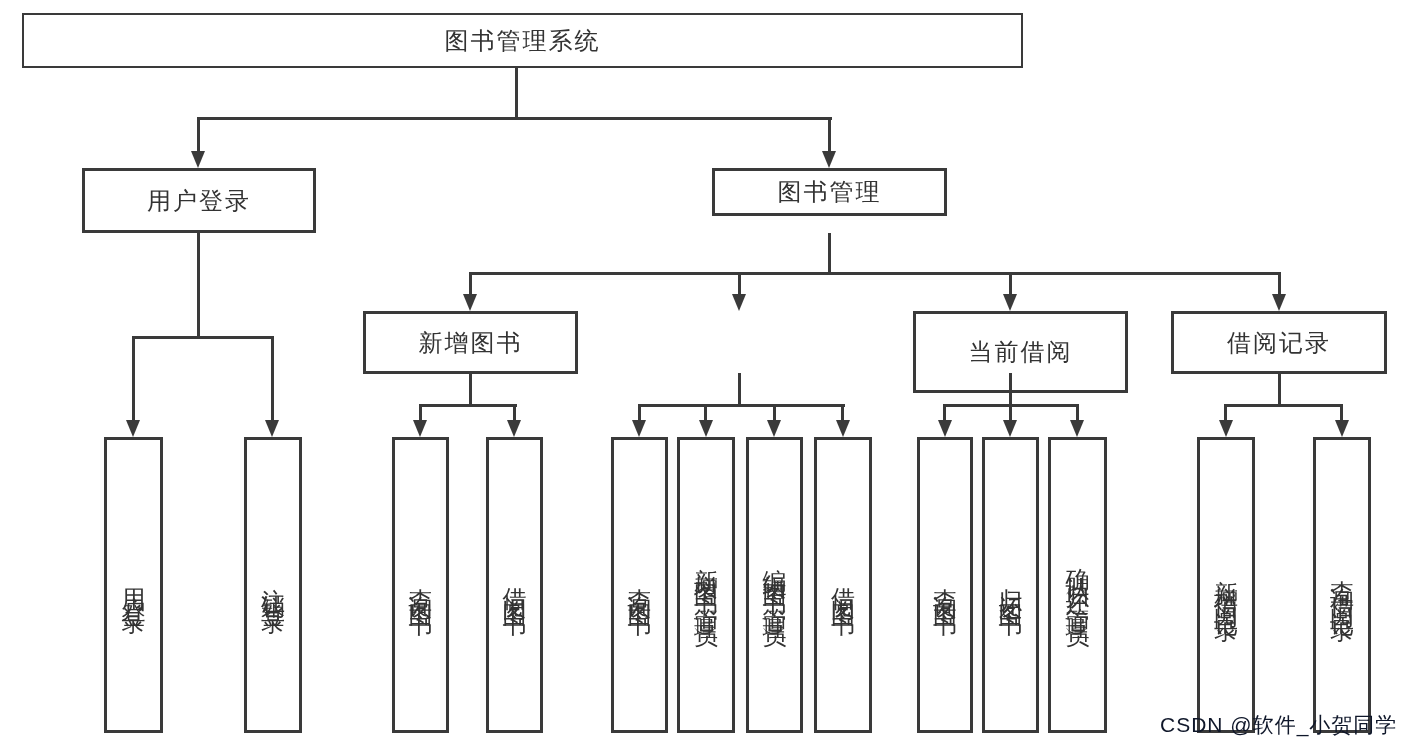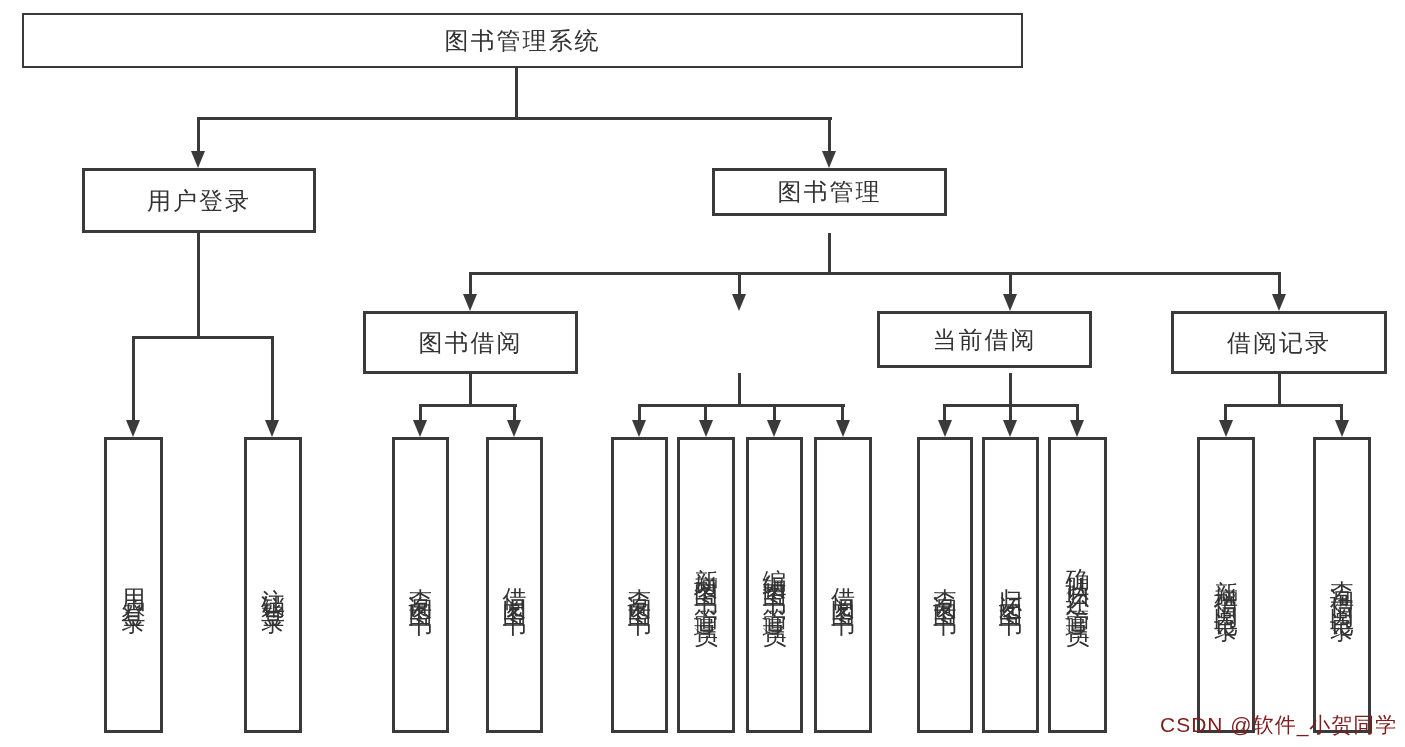--- a/index.html
+++ b/index.html
@@ -37,21 +37,21 @@
   .hl{position:absolute;height:3px;background:#3a3a3a;}
   .vl{position:absolute;width:3px;background:#3a3a3a;}
   .arrow{
     position:absolute;width:0;height:0;
     border-left:7px solid transparent;
     border-right:7px solid transparent;
     border-top:17px solid #3a3a3a;
   }
   .watermark{
     position:absolute;
-    color:#7f1d1d;
+    color:#0f172a;
     font-size:21px;
     letter-spacing:1px;
     white-space:nowrap;
     z-index:10;
   }
 </style>
 </head>
 <body>
 
 <div id="canvas">
@@ -79,22 +79,22 @@
   <div class="hl" style="left:469px;top:272px;width:812px"></div>
   <div class="vl" style="left:469px;top:272px;height:23px"></div>
   <div class="arrow" style="left:463px;top:294px"></div>
   <div class="vl" style="left:738px;top:272px;height:23px"></div>
   <div class="arrow" style="left:732px;top:294px"></div>
   <div class="vl" style="left:1009px;top:272px;height:23px"></div>
   <div class="arrow" style="left:1003px;top:294px"></div>
   <div class="vl" style="left:1278px;top:272px;height:23px"></div>
   <div class="arrow" style="left:1272px;top:294px"></div>
 
-  <div class="box h-box" style="left:363px;top:311px;width:215px;height:63px">图书借阅</div>
-  <div class="box h-box" style="left:877px;top:311px;width:215px;height:57px">当前借阅</div>
+  <div class="box h-box" style="left:363px;top:311px;width:215px;height:63px">新增图书</div>
+  <div class="box h-box" style="left:913px;top:311px;width:215px;height:82px">当前借阅</div>
   <div class="box h-box" style="left:1171px;top:311px;width:216px;height:63px">借阅记录</div>
 
   <div class="vl" style="left:469px;top:373px;height:33px"></div>
   <div class="hl" style="left:419px;top:404px;width:98px"></div>
   <div class="vl" style="left:419px;top:404px;height:17px"></div>
   <div class="arrow" style="left:413px;top:420px"></div>
   <div class="vl" style="left:513px;top:404px;height:17px"></div>
   <div class="arrow" style="left:507px;top:420px"></div>
 
   <div class="vl" style="left:738px;top:373px;height:33px"></div>

